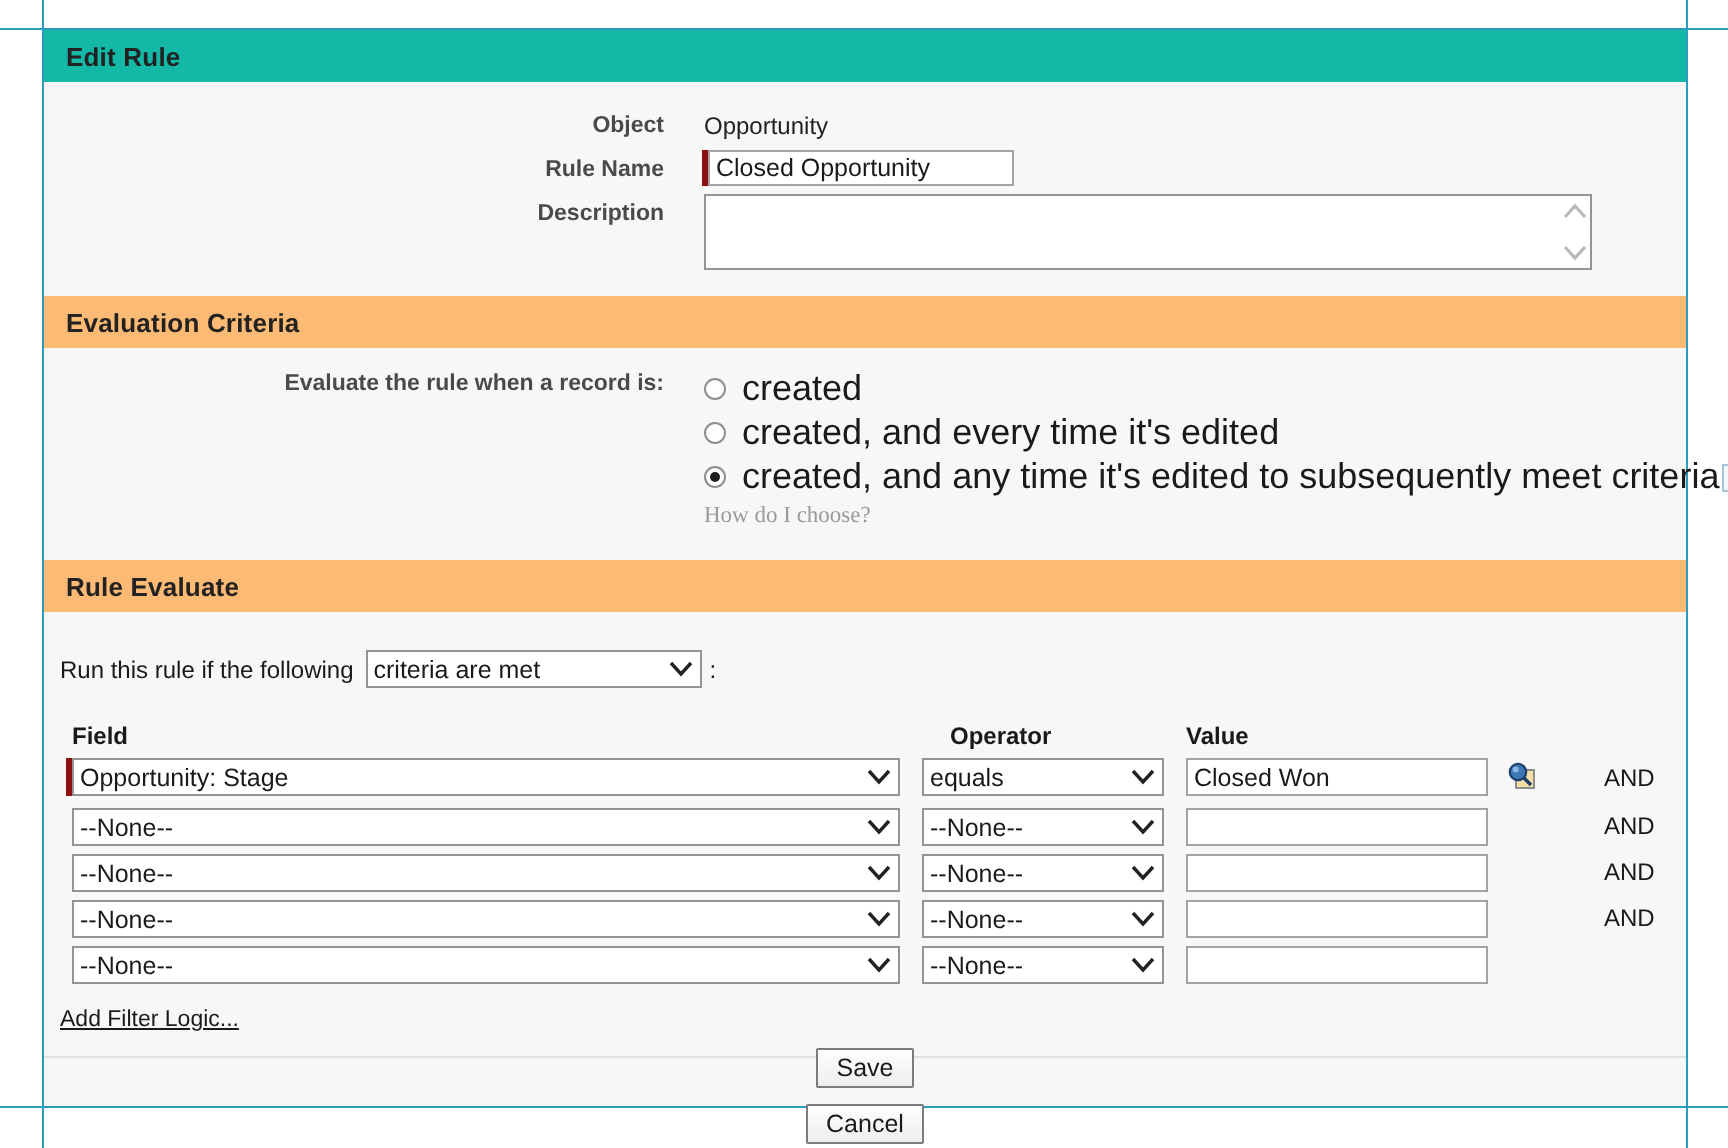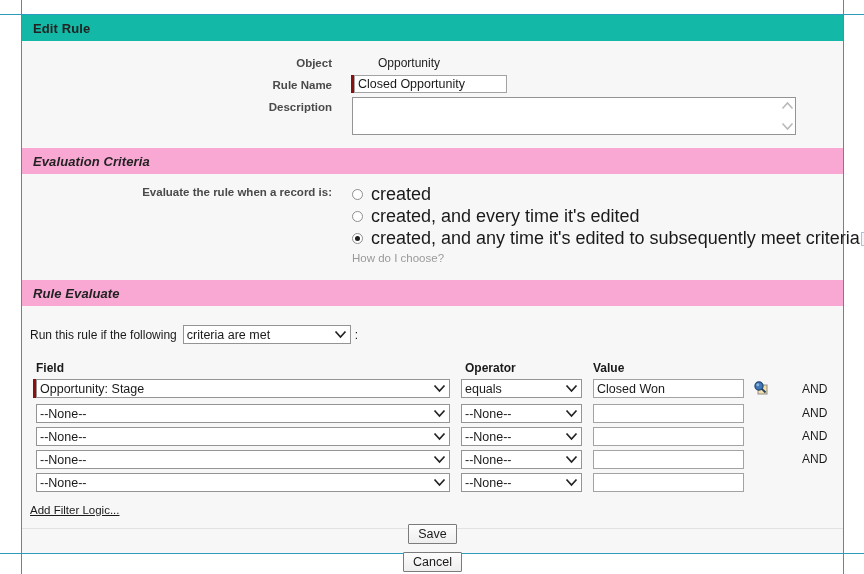--- a/index.html
+++ b/index.html
@@ -47,34 +47,34 @@
   
   .sec-head{
     position:absolute;left:0;width:821px;height:26px;
     box-sizing:border-box;
     display:flex;align-items:center;
     padding-left:11px;
     font-size:13px;font-weight:bold;color:#222;
     letter-spacing:.1px;
   }
   .sec-head.light{background:#14b8a6;}
-  .sec-head.shade{background:#f9a8d4;font-style:italic;}
+  .sec-head.shade{background:#fdba74;}
 
   .sec-body{position:absolute;left:0;width:821px;background:#f7f7f7;}
 
   
   .lbl{
     position:absolute;
     text-align:right;
     font-size:11.5px;font-weight:bold;color:#4a4a4a;
     white-space:nowrap;
   }
   .val{
     position:absolute;
-    font-size:12px;color:#222;white-space:nowrap;margin-left:26px;
+    font-size:12px;color:#222;white-space:nowrap;
   }
 
   
   .req{
     position:absolute;width:3px;background:#8c1010;
   }
 
   input.txt{
     position:absolute;
     box-sizing:border-box;
@@ -271,21 +271,21 @@
         <span class="radio"></span>
         <span class="radio-lbl">created, and every time it's edited</span>
       </div>
 
       <div class="radio-row" style="left:330px;top:54px;">
         <span class="radio on"></span>
         <span class="radio-lbl">created, and any time it's edited to subsequently meet criteria</span>
         <span class="info-icon">i</span>
       </div>
 
-      <div class="muted-link" style="left:330px;top:78px;">How do I choose?</div>
+      <div class="muted-link" style="left:330px;top:78px;font-family:Liberation Serif, serif;">How do I choose?</div>
     </div>
 
     <div class="sec-head shade" style="top:265px;">
       <span>Rule Evaluate</span>
     </div>
 
     <div class="sec-body" style="top:291px;height:219px;">
 
       <div class="run-line" style="left:8px;top:19px;">
         <span>Run this rule if the following</span>
@@ -296,21 +296,21 @@
           <span class="arrow">
             <svg width="13" height="9" viewBox="0 0 13 9" aria-hidden="true">
               <path d="M1.5 1.5 L6.5 7 L11.5 1.5" fill="none" stroke="#222" stroke-width="1.7"></path>
             </svg>
           </span>
         </span>
         <span style="margin-left:4px;">:</span>
       </div>
 
       <div class="col-head" style="left:14px;top:55px;">Field</div>
-      <div class="col-head" style="left:443px;top:55px;text-align:center;">Operator</div>
+      <div class="col-head" style="left:453px;top:55px;text-align:center;">Operator</div>
       <div class="col-head" style="left:571px;top:55px;">Value</div>
 
       <div class="req" style="left:11px;top:73px;height:19px;"></div>
       <div class="selwrap" style="left:14px;top:73px;">
         <select class="sel" style="width:414px;">
           <option>Opportunity: Stage</option>
         </select>
         <span class="arrow">
           <svg width="13" height="9" viewBox="0 0 13 9">
               <path d="M1.5 1.5 L6.5 7 L11.5 1.5" fill="none" stroke="#222" stroke-width="1.7"></path>

